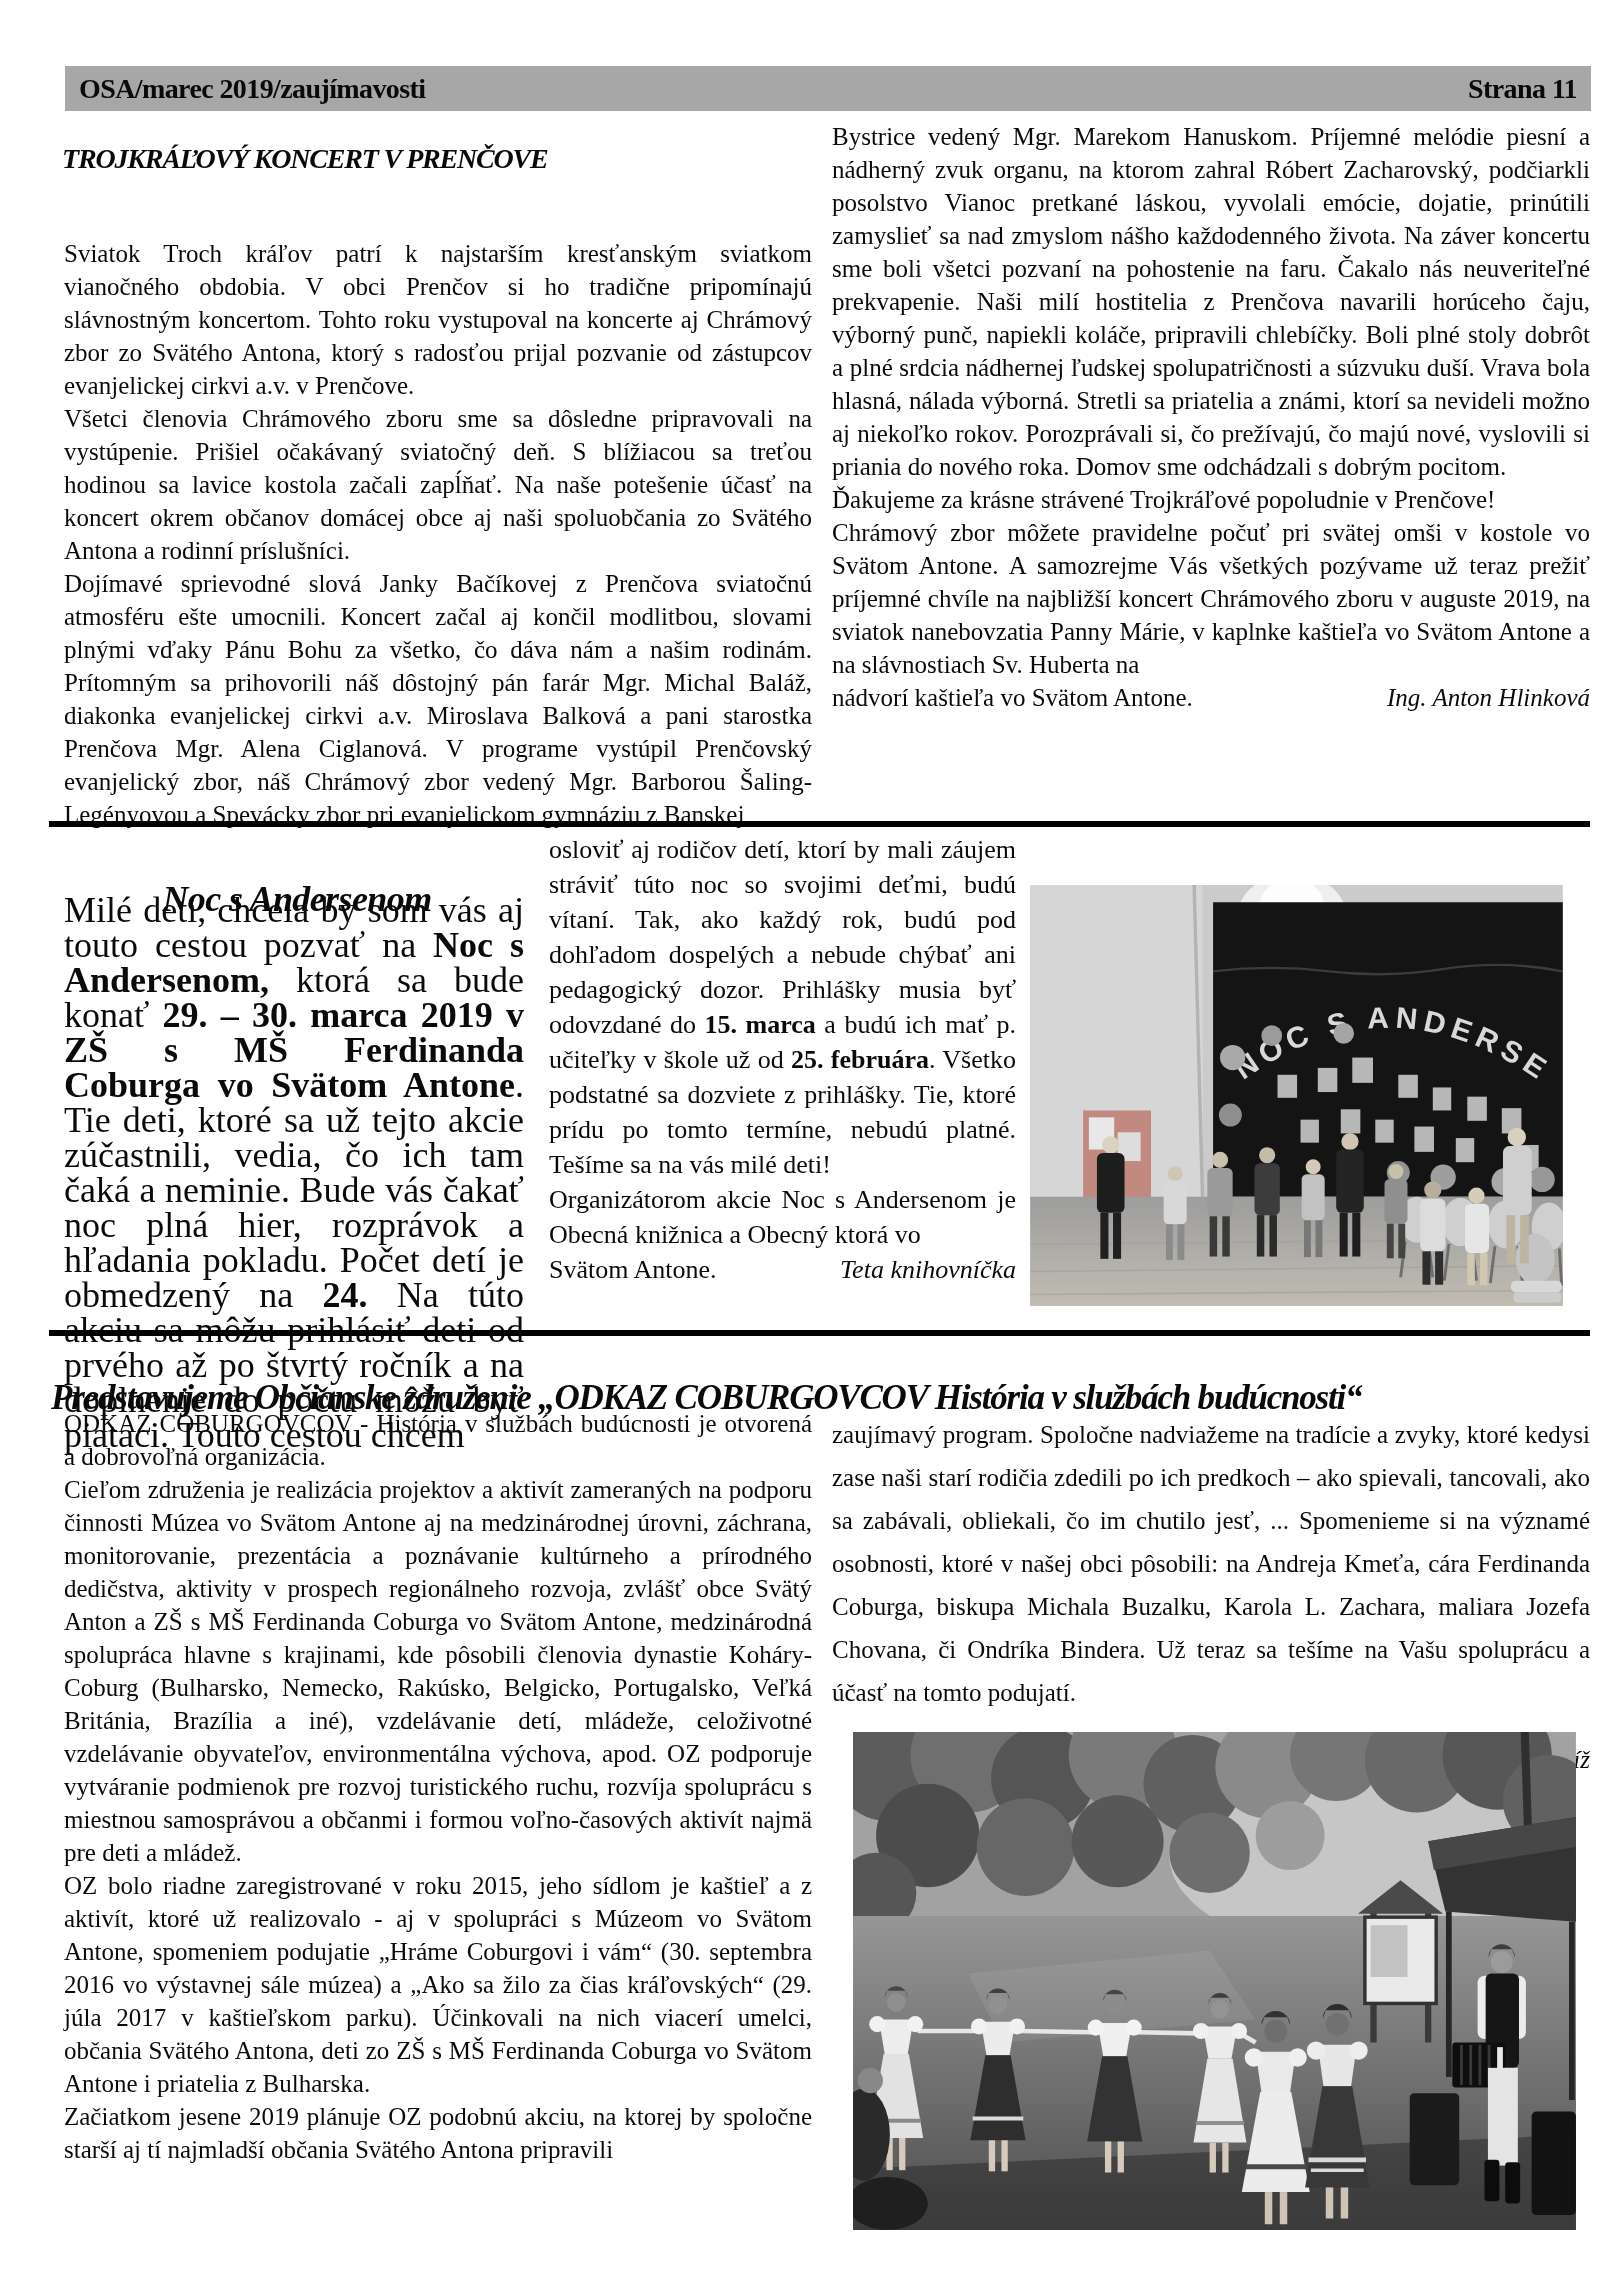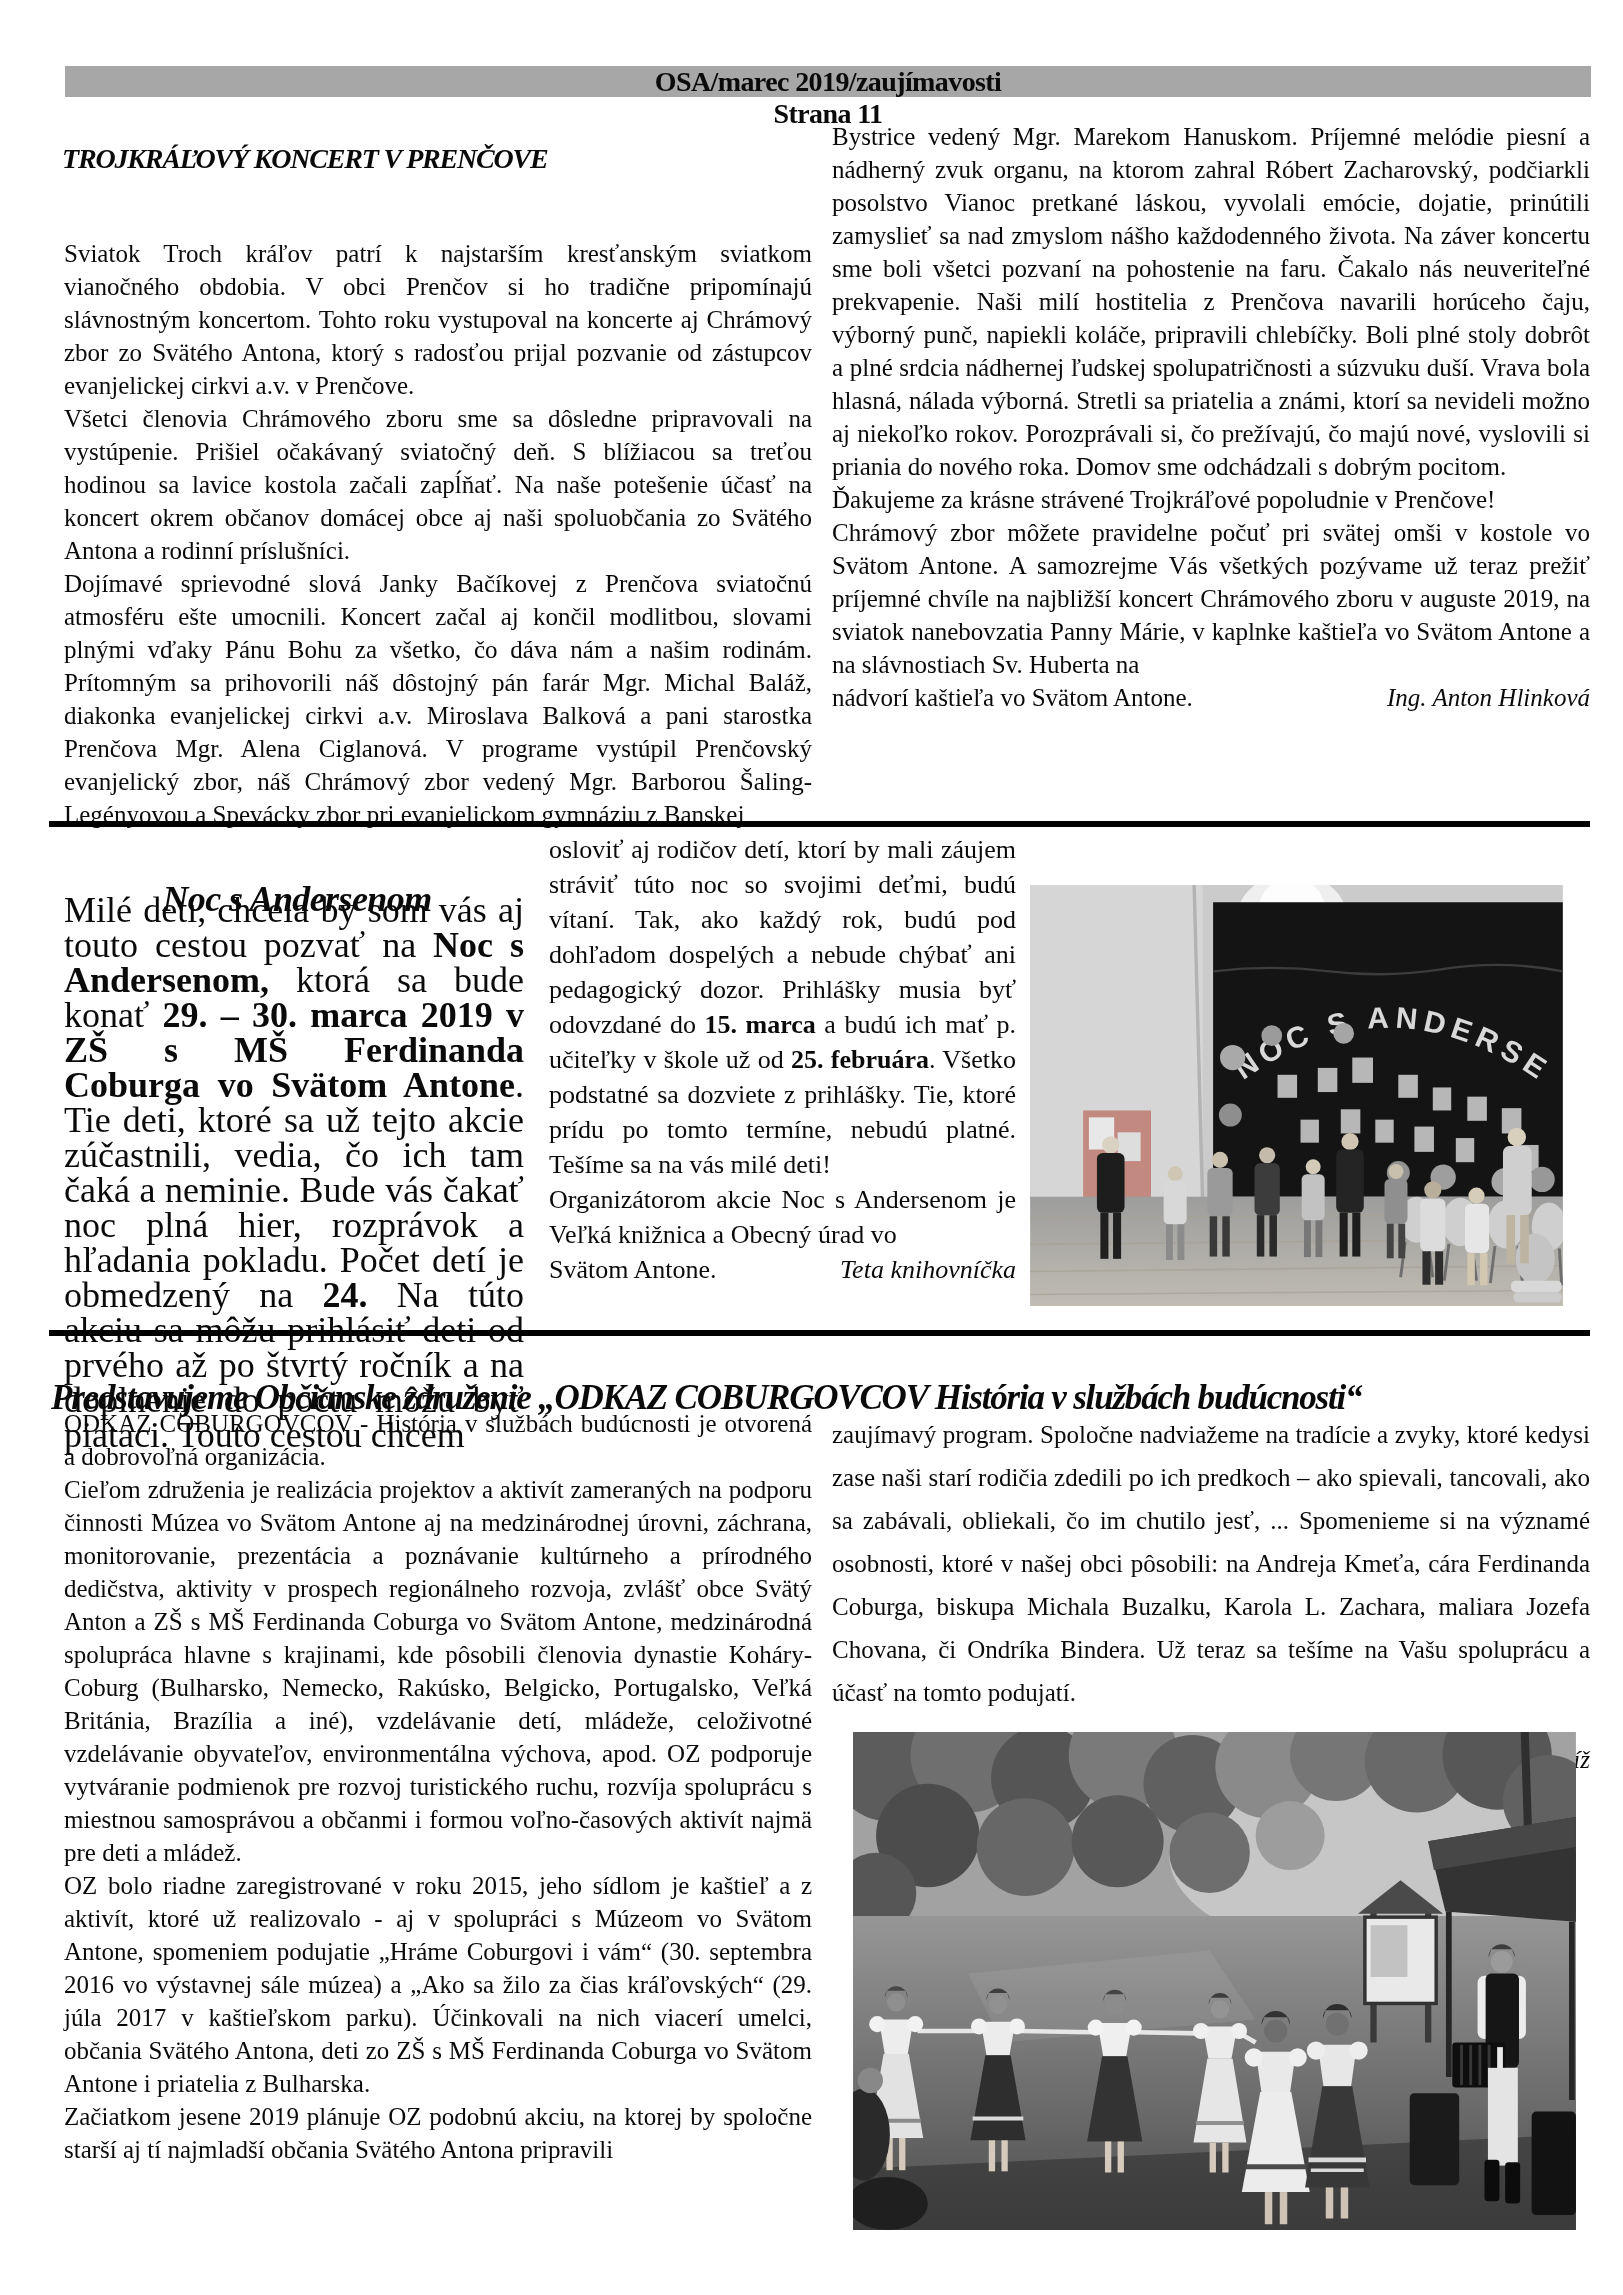--- a/index.html
+++ b/index.html
@@ -2,23 +2,23 @@
 <html style="font-size:9.2px"><head>
 <meta charset="utf-8">
 <style>
   html,body{margin:0;padding:0;background:#ffffff;}
   body{width:1623px;height:2295px;position:relative;overflow:hidden;
        font-family:"Liberation Serif",serif;color:#0a0a0a;
        -webkit-font-smoothing:antialiased;}
   .abs{position:absolute;}
   p{margin:0;}
   
-  .header-bar{left:65px;top:66px;width:1526px;height:31px;background:#a7a7a7;
+  .header-bar{left:65px;top:66px;width:1526px;height:45px;background:#a7a7a7;
       display:flex;justify-content:space-between;align-items:center;
-      padding:0 14px;box-sizing:border-box;flex-direction:column;}
+      padding:0 14px;box-sizing:border-box;}
   .header-bar span{font-weight:bold;font-size:28px;letter-spacing:-0.6px;}
   
   .a1-title{left:62px;top:118px;width:765px;font-size:28px;line-height:43px;
       font-weight:bold;font-style:italic;letter-spacing:-1.2px;white-space:nowrap;}
   .col{text-align:justify;}
   .a1-left{left:64px;top:193px;width:748px;font-size:25px;line-height:33px;margin-top:44px;}
   .a1-right{left:832px;top:120px;width:758px;font-size:25px;line-height:33px;}
   .sigline{display:flex;justify-content:space-between;align-items:flex-start;}
   .sig{font-style:italic;}
   
@@ -71,21 +71,21 @@
   <div class="abs rule rule1"></div>
 
   <h2 class="abs a2-title">Noc s Andersenom</h2>
 
   <div class="abs col a2-left">
     <p><span>Milé deti, chcela by som vás aj touto cestou pozvať na </span><b>Noc s Andersenom,</b><span> ktorá sa bude konať </span><b>29. – 30. marca 2019 v ZŠ s MŠ Ferdinanda Coburga vo Svätom Antone</b><span>. Tie deti, ktoré sa už tejto akcie zúčastnili, vedia, čo ich tam čaká a neminie. Bude vás čakať noc plná hier, rozprávok a hľadania pokladu. Počet detí je obmedzený na </span><b>24.</b><span> Na túto akciu sa môžu prihlásiť deti od prvého až po štvrtý ročník a na doplnenie do počtu môžu byť piataci. Touto cestou chcem</span></p>
   </div>
 
   <div class="abs col a2-mid">
     <p><span>osloviť aj rodičov detí, ktorí by mali záujem stráviť túto noc so svojimi deťmi, budú vítaní. Tak, ako každý rok, budú pod dohľadom dospelých a nebude chýbať ani pedagogický dozor. Prihlášky musia byť odovzdané do </span><b>15. marca</b><span> a budú ich mať p. učiteľky v škole už od </span><b>25. februára</b><span>. Všetko podstatné sa dozviete z prihlášky. Tie, ktoré prídu po tomto termíne, nebudú platné. Tešíme sa na vás milé deti!</span></p>
-    <p>Organizátorom akcie Noc s Andersenom je Veľká knižnica a Obecný úrad vo</p>
+    <p>Organizátorom akcie Noc s Andersenom je Obecná knižnica a Obecný ktorá vo</p>
     <div class="sigline">
       <span>Svätom Antone.</span>
       <em class="sig">Teta knihovníčka</em>
     </div>
   </div>
 
   <div class="abs a2-photo">
     <svg width="533" height="421" viewBox="0 0 926 732">
       <defs>
         <linearGradient id="floorG" x1="0" y1="0" x2="0" y2="1">

